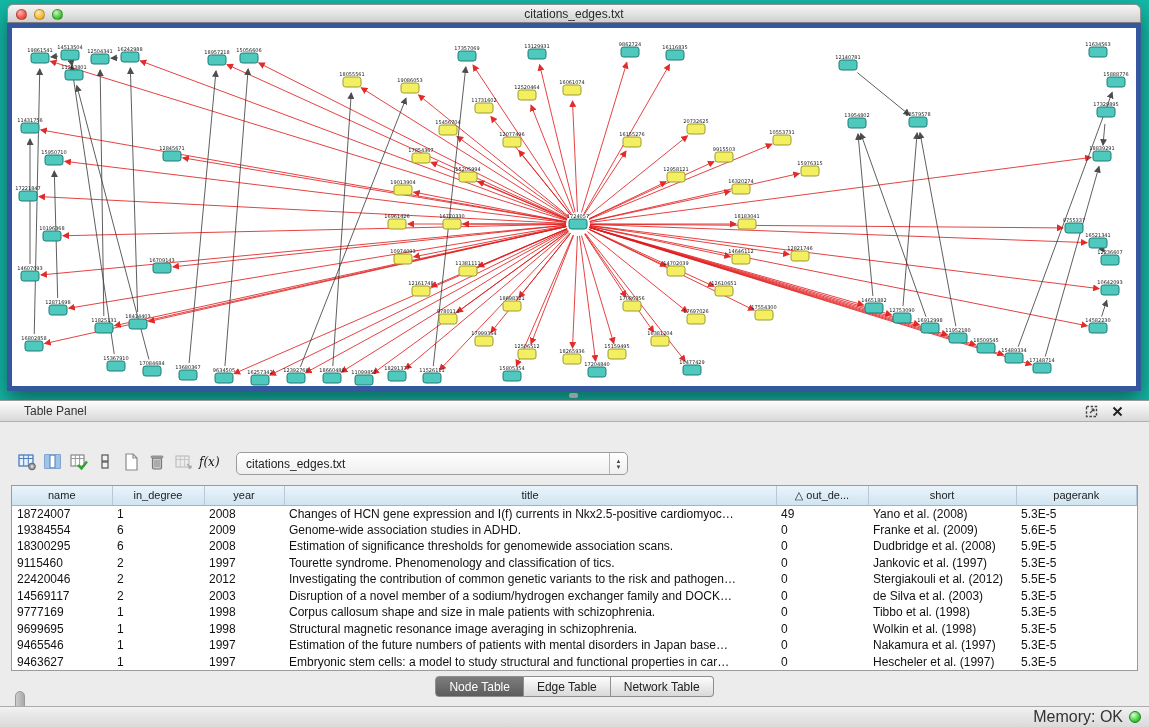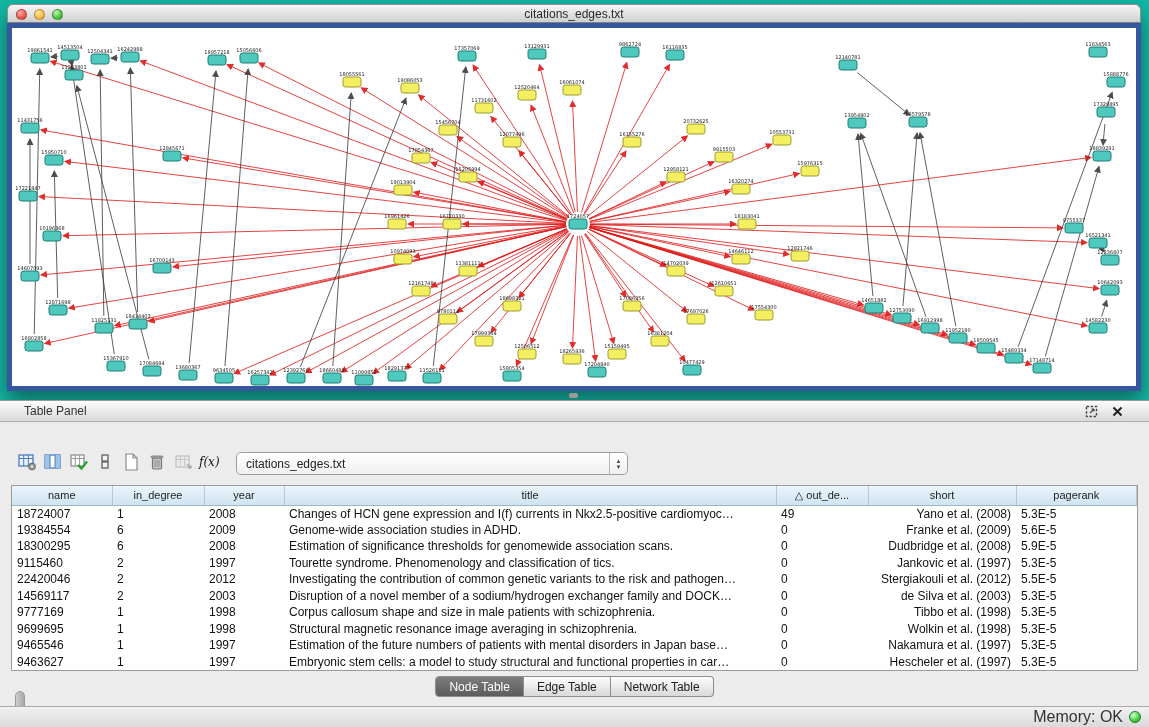--- a/index.html
+++ b/index.html
@@ -55,21 +55,21 @@
     align-items:center; justify-content:center; font-size:6px; color:#444; line-height:6px; }
 
   .grid { position:absolute; left:11px; right:11px; top:84px; height:186px;
     border:1px solid #9b9b9b; background:#fff; display:flex;flex-direction:column; }
   .grid table { flex:1; border-collapse:collapse; table-layout:fixed; width:100%; }
   .grid th { background:linear-gradient(#eaf4fb,#cfe4f1); border-right:1px solid #b7c9d6;
     border-bottom:1px solid #9eb5c5; font-weight:normal; font-size:11px; color:#222;
     height:19px; text-align:center; overflow:hidden; white-space:nowrap; }
   .grid td { font-size:12px; color:#111; height:16px; padding:0 5px;
     white-space:nowrap; overflow:hidden; text-overflow:ellipsis; }
-  .grid td.c5 { text-align:right;margin-top:44px; }
+  .grid td.c5 { text-align:left;margin-top:44px; }
   .vscroll { width:15px; border-left:1px solid #c4c4c4; background:#f6f6f6; position:relative; }
   .vthumb { position:absolute; left:2px; right:2px; top:21px; height:118px;
     background:linear-gradient(90deg,#cdcdcd,#a9a9a9); border-radius:6px; border:1px solid #9a9a9a; }
 
   .tabs { position:absolute; left:0; right:0; bottom:9px; display:flex; justify-content:center; }
   .tab { height:21px; padding:2px 13px; font-size:12px; display:flex; align-items:center;
     border:1px solid #8e8e8e; border-left-width:0;
     background:linear-gradient(#fdfdfd,#d9d9d9); color:#222; }
   .tab:first-child { border-left-width:1px; border-radius:4px 0 0 4px; }
   .tab:last-child { border-radius:0 4px 4px 0; }

